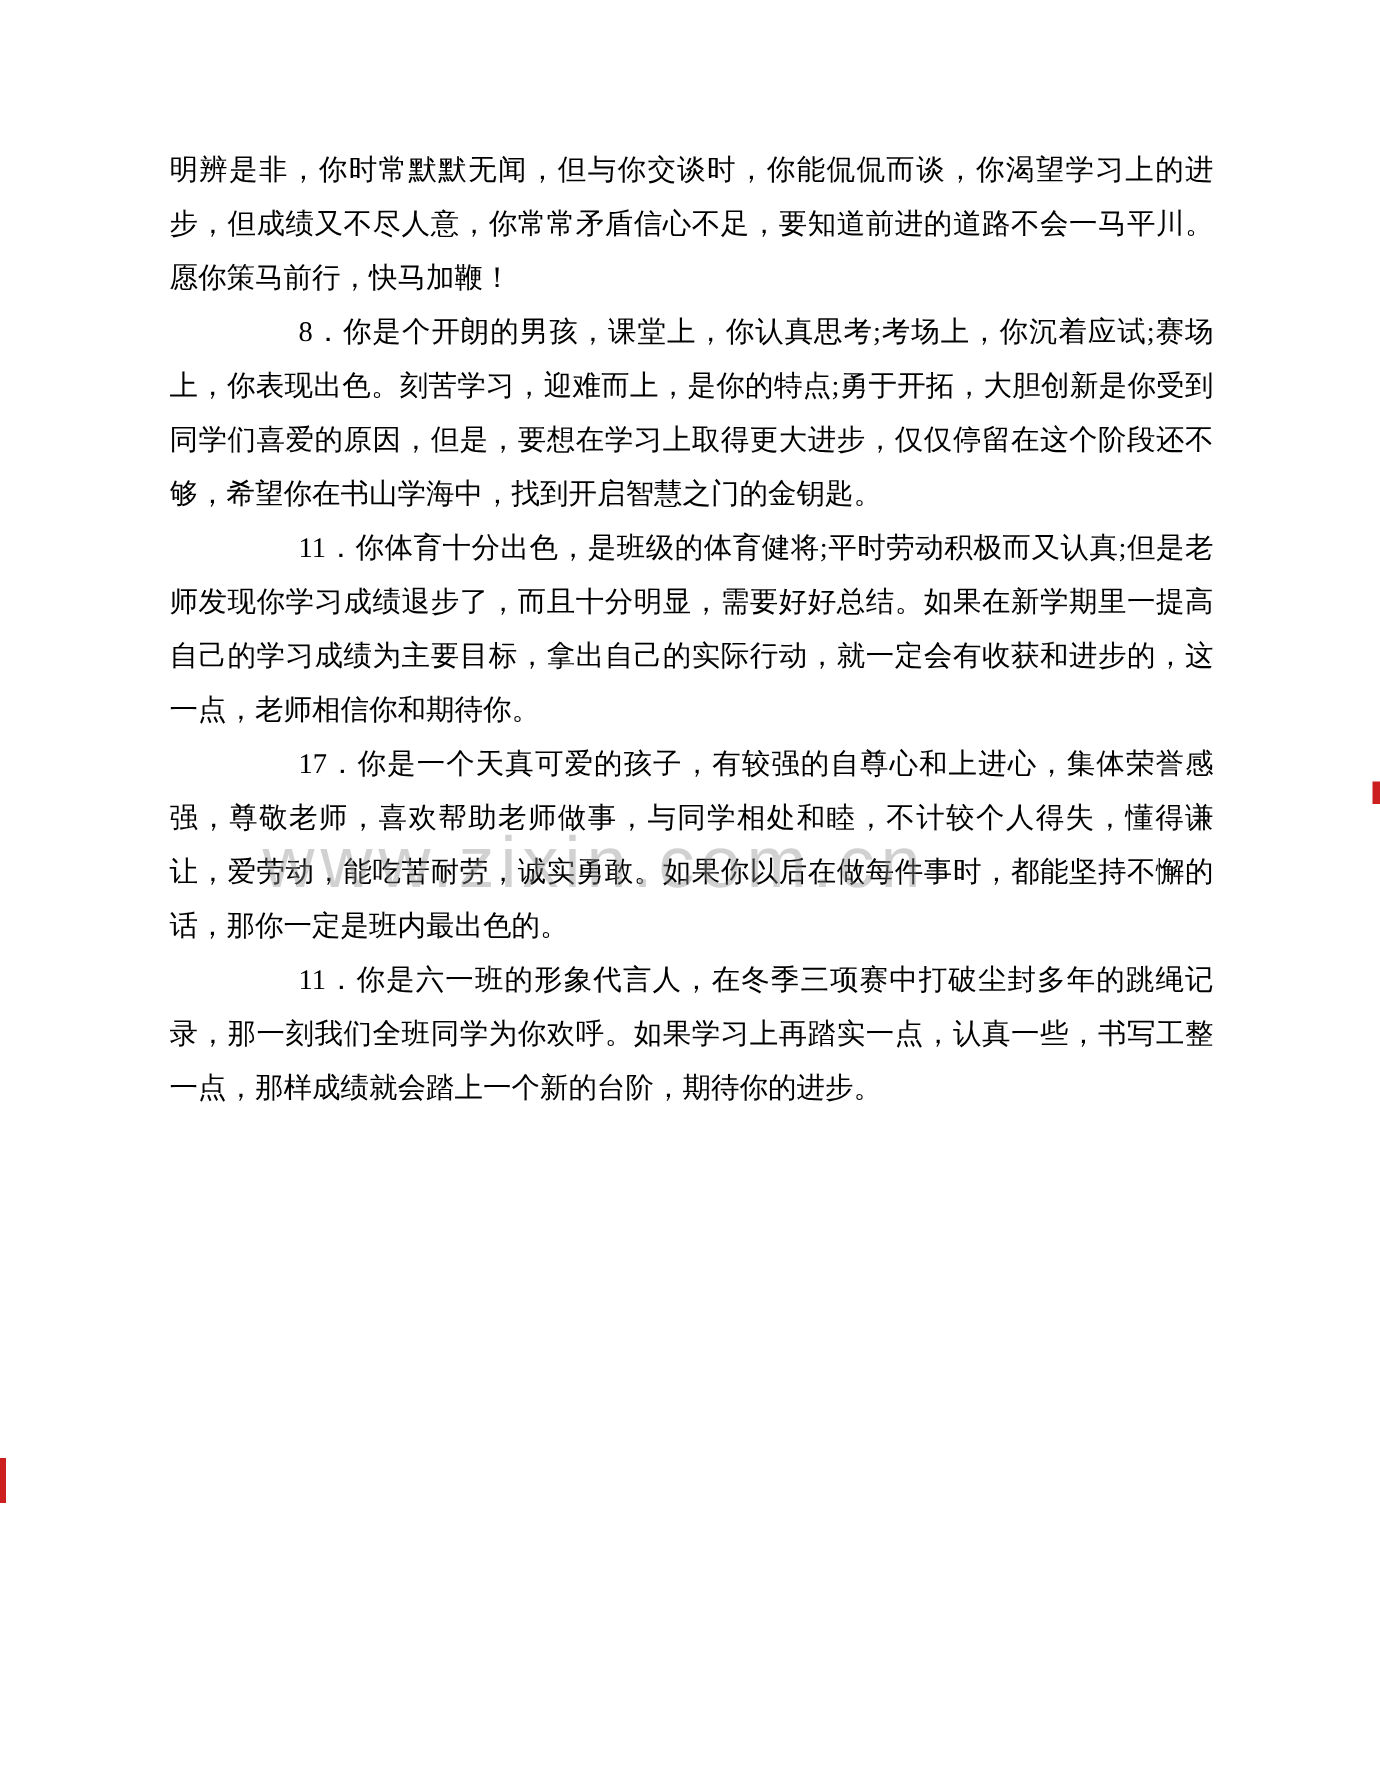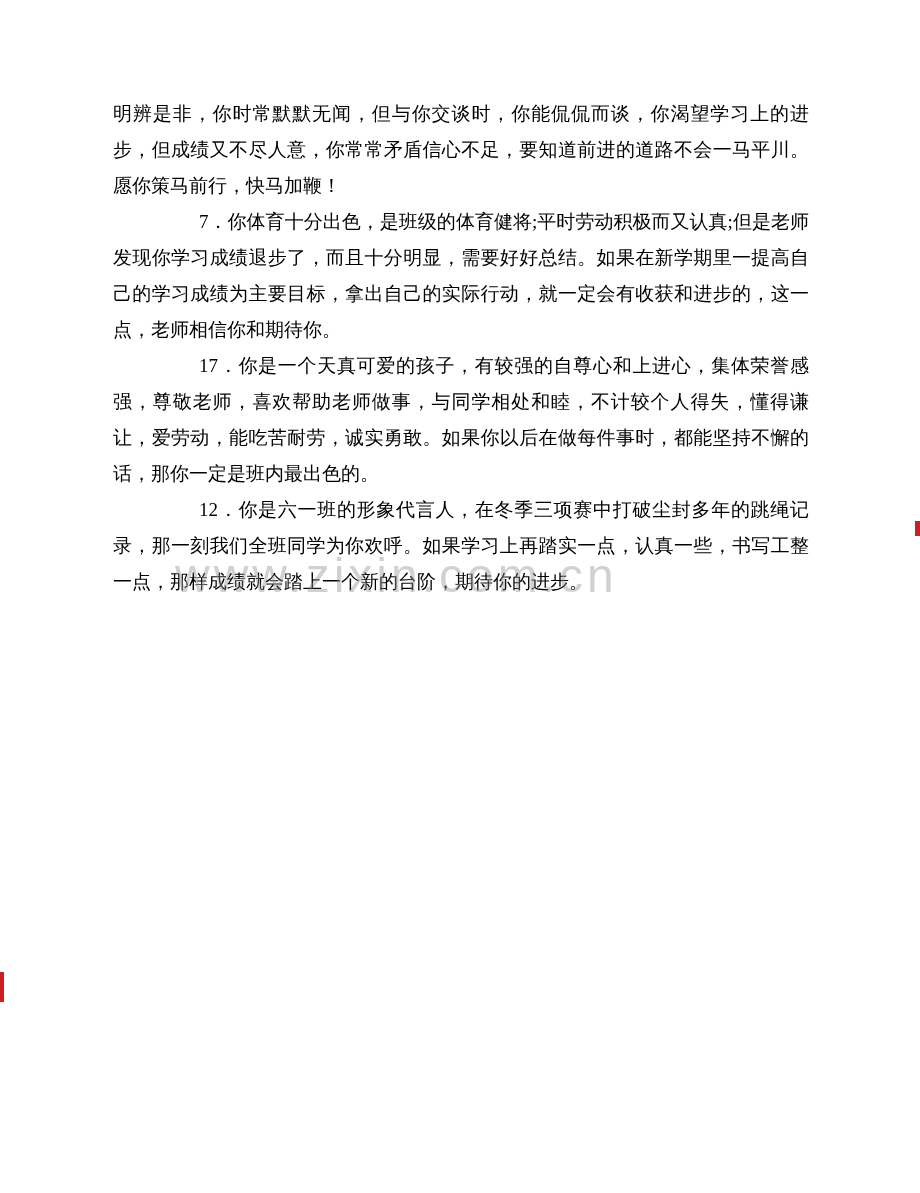--- a/index.html
+++ b/index.html
@@ -69,23 +69,24 @@
     background: #cc1f1f;
   }
 </style>
 </head>
 <body>
 
 <div class="page">
 
   <div class="content">
     <p>明辨是非，你时常默默无闻，但与你交谈时，你能侃侃而谈，你渴望学习上的进步，但成绩又不尽人意，你常常矛盾信心不足，要知道前进的道路不会一马平川。 愿你策马前行，快马加鞭！</p>
-    <p class="indent">7．你体育十分出色，是班级的体育健将;平时劳动积极而又认真;但是老师发现你学习成绩退步了，而且十分明显，需要好好总结。如果在新学期里一提高自己的学习成绩为主要目标，拿出自己的实际行动，就一定会有收获和进步的，这一点，老师相信你和期待你。</p>
+    <p class="indent">8．你是个开朗的男孩，课堂上，你认真思考;考场上，你沉着应试;赛场上，你表现出色。刻苦学习，迎难而上，是你的特点;勇于开拓，大胆创新是你受到同学们喜爱的原因，但是，要想在学习上取得更大进步，仅仅停留在这个阶段还不够，希望你在书山学海中，找到开启智慧之门的金钥匙。</p>
+    <p class="indent">11．你体育十分出色，是班级的体育健将;平时劳动积极而又认真;但是老师发现你学习成绩退步了，而且十分明显，需要好好总结。如果在新学期里一提高自己的学习成绩为主要目标，拿出自己的实际行动，就一定会有收获和进步的，这一点，老师相信你和期待你。</p>
     <p class="indent">17．你是一个天真可爱的孩子，有较强的自尊心和上进心，集体荣誉感强，尊敬老师，喜欢帮助老师做事，与同学相处和睦，不计较个人得失，懂得谦让，爱劳动，能吃苦耐劳，诚实勇敢。如果你以后在做每件事时，都能坚持不懈的话，那你一定是班内最出色的。</p>
-    <p class="indent">12．你是六一班的形象代言人，在冬季三项赛中打破尘封多年的跳绳记录，那一刻我们全班同学为你欢呼。如果学习上再踏实一点，认真一些，书写工整一点，那样成绩就会踏上一个新的台阶，期待你的进步。</p>
+    <p class="indent">11．你是六一班的形象代言人，在冬季三项赛中打破尘封多年的跳绳记录，那一刻我们全班同学为你欢呼。如果学习上再踏实一点，认真一些，书写工整一点，那样成绩就会踏上一个新的台阶，期待你的进步。</p>
   </div>
 
   <div class="watermark">www.zixin.com.cn</div>
 
   <div class="page-number">2</div>
 
   <div class="red-mark-left"></div>
   <div class="red-mark-right"></div>
 
 </div>

